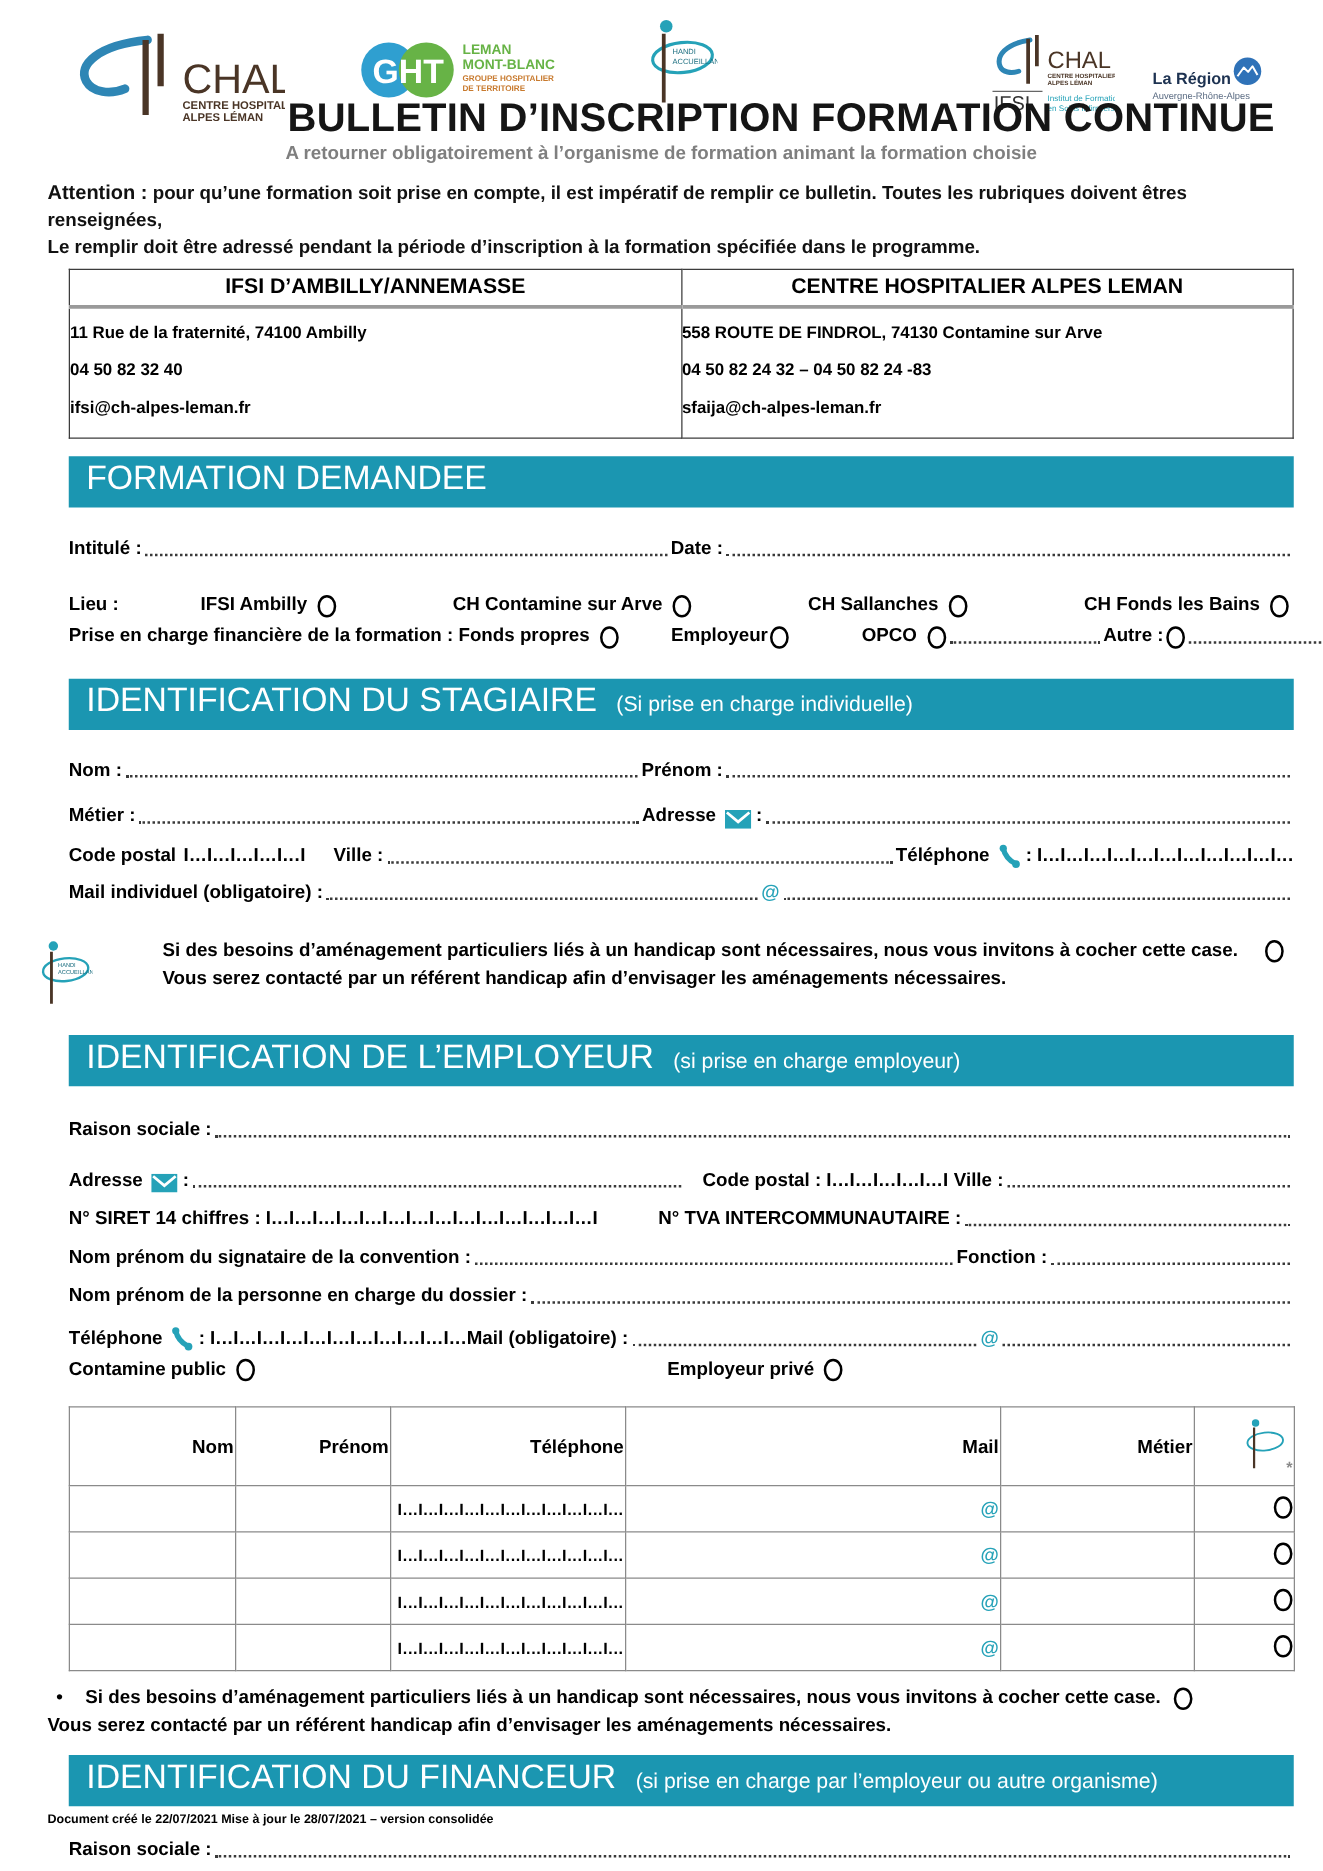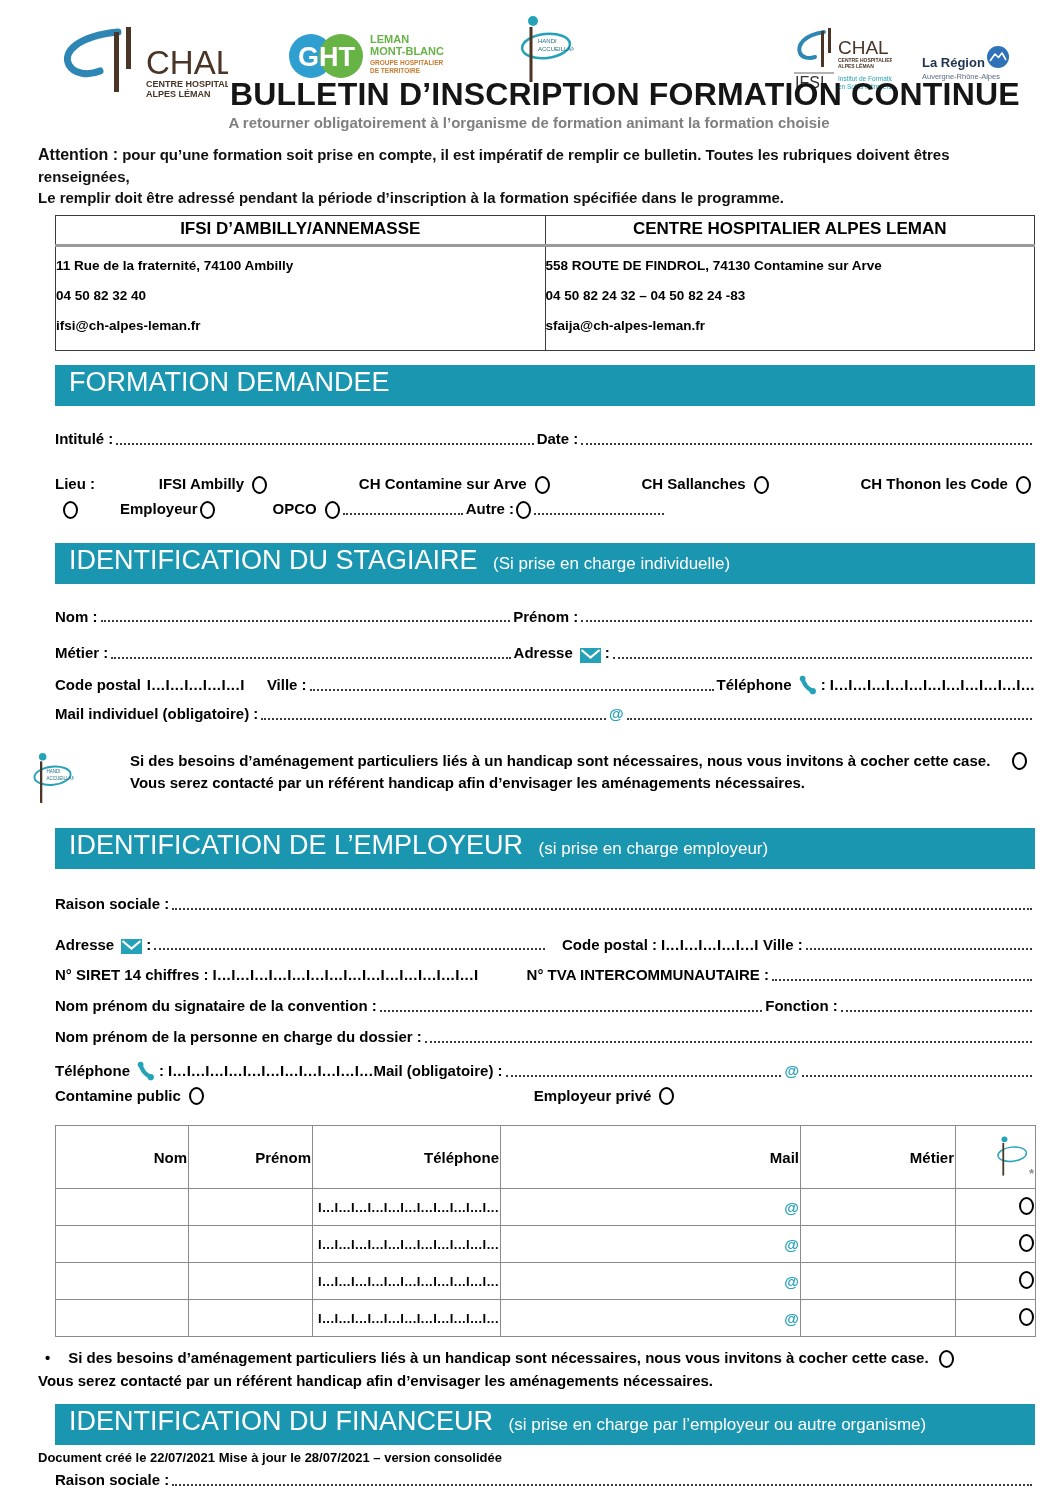--- a/index.html
+++ b/index.html
@@ -54,21 +54,21 @@
   .handi-note2 .bullet{margin-right:18px;}
   .handi-note2 .hl2{margin-left:-7px;}
   
   .emp-table{border-collapse:collapse;margin:20px 0 0 55px;width:980px;table-layout:fixed;}
   .emp-table th,.emp-table td{border:1px solid #8a8a8a;text-align:right;vertical-align:middle;}
   .emp-table th{height:60px;font-size:15px;font-weight:bold;}
   .emp-table td{height:34px;font-size:13px;font-weight:bold;}
   .emp-table .at{font-size:15px;}
   .emp-table .circle{margin:0;}
   .asterisk{color:#8a8a8a;font-size:13px;vertical-align:bottom;}
-  .footer{position:absolute;left:38px;top:1450px;font-size:13px;font-weight:bold;}
+  .footer{position:absolute;left:38px;top:1450px;font-size:10px;font-weight:bold;}
   
   .mt22{margin-top:22px}.mt24{margin-top:24px}.mt26{margin-top:26px}.mt18{margin-top:18px}
   .mt14{margin-top:14px}.mt12{margin-top:12px}.mt10{margin-top:10px}.mt6{margin-top:6px}
 </style>
 </head>
 <body>
 
 <div class="page">
 
   <div class="hdr">
@@ -169,26 +169,27 @@
       </span>
       <span class="line">
         <span class="lbl">CH Contamine sur Arve</span>
         <span class="circle"></span>
       </span>
       <span class="line">
         <span class="lbl">CH Sallanches</span>
         <span class="circle"></span>
       </span>
       <span class="line">
-        <span class="lbl">CH Thonon les Code</span>
+        <span class="lbl">CH Fonds les Bains</span>
         <span class="circle"></span>
       </span>
     </div>
 
     <div class="line mt6">
+      <span class="lbl">Prise en charge financière de la formation : Fonds propres</span>
       <span class="circle"></span>
       <span class="lbl" style="margin-left:42px">Employeur</span>
       <span class="circle" style="margin-left:2px"></span>
       <span class="lbl" style="margin-left:58px">OPCO</span>
       <span class="circle"></span>
       <span class="leader" style="flex:0 0 120px"></span>
       <span class="lbl">Autre :</span>
       <span class="circle" style="margin-left:2px"></span>
       <span class="leader" style="flex:0 0 130px"></span>
     </div>

